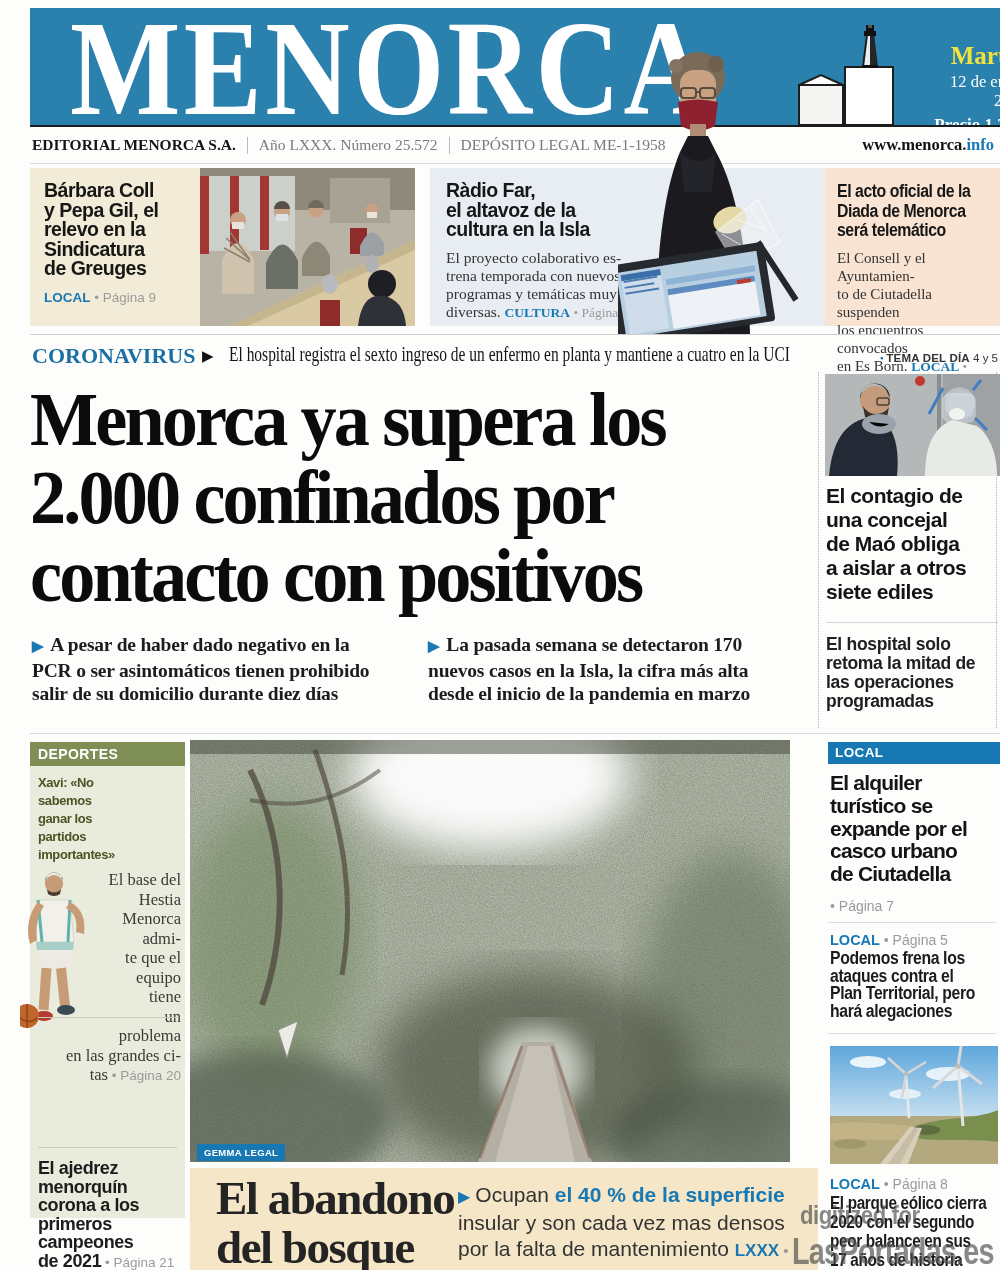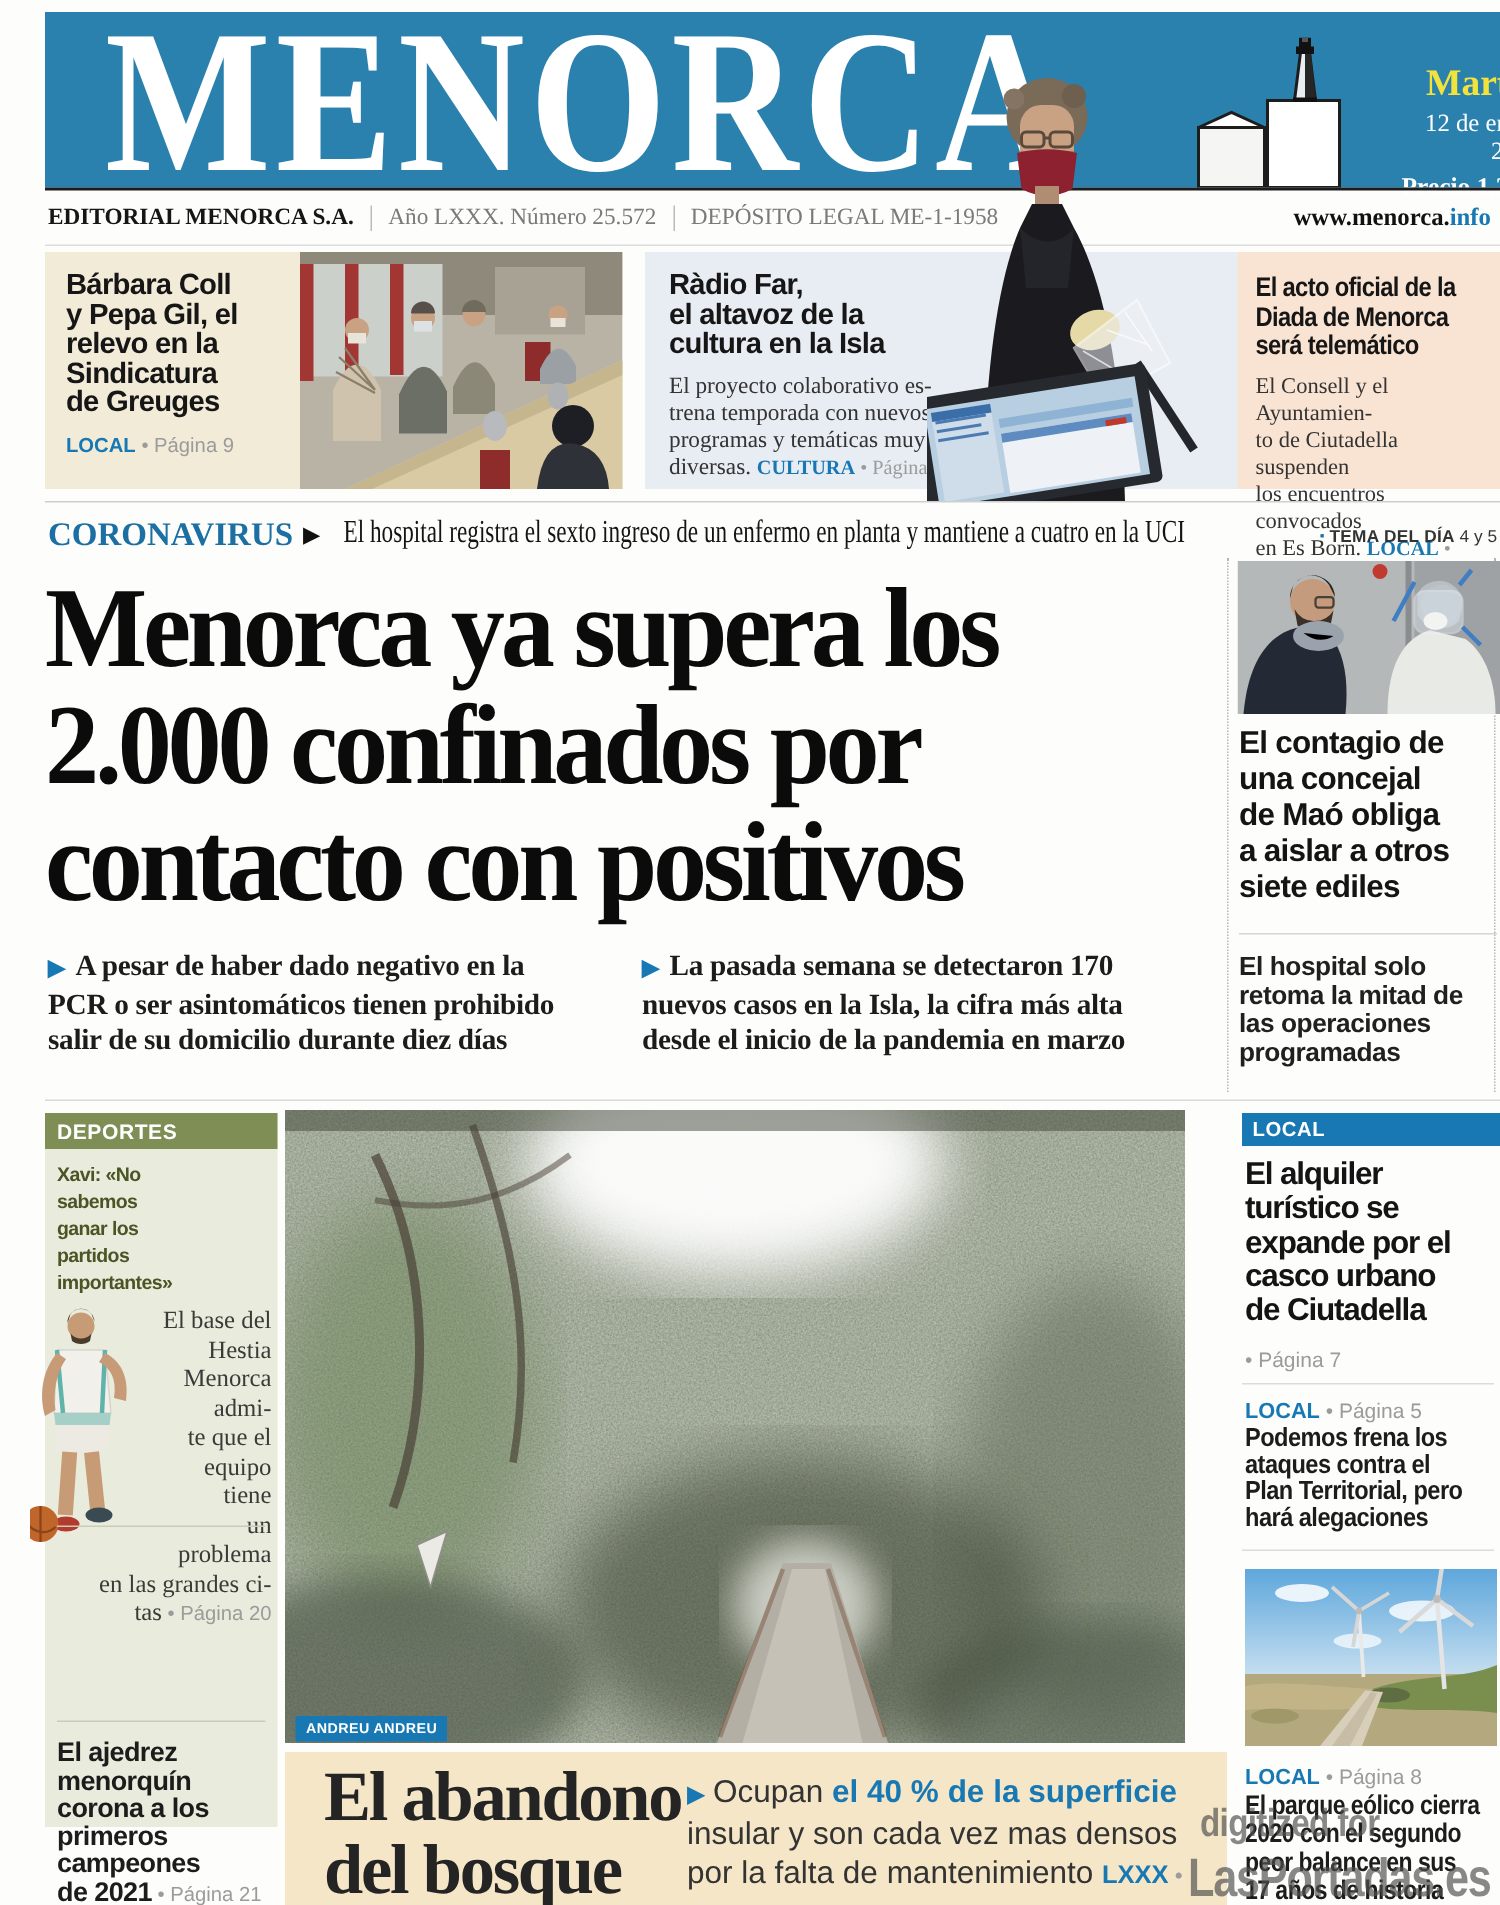--- a/index.html
+++ b/index.html
@@ -389,21 +389,21 @@
     <ellipse cx="347" cy="330" rx="48" ry="44" fill="#d4d7ce" opacity=".9" filter="url(#bl12)"></ellipse>
     <polygon points="288,422 402,422 364,302 332,302" fill="#b4afa5"></polygon>
     <polygon points="305,422 385,422 360,306 338,306" fill="#c6c1b7"></polygon>
     <path d="M290,418 L332,306 M400,418 L362,306" stroke="#7d5a46" stroke-width="3" opacity=".5"></path>
     <path d="M60,30 C100,110 95,200 72,265" stroke="#4a4036" stroke-width="6" fill="none" opacity=".7"></path>
     <path d="M125,10 C155,95 165,160 152,235" stroke="#42382e" stroke-width="5" fill="none" opacity=".6"></path>
     <path d="M60,60 C110,70 150,60 190,30" stroke="#4a4036" stroke-width="4" fill="none" opacity=".5"></path>
     <polygon points="88,290 108,281 97,318" fill="#eceae5" stroke="#8f8f8a"></polygon>
     <rect x="0" y="0" width="600" height="14" fill="#3f4638" opacity=".5"></rect>
   </svg>
-  <div class="credit">ANDREU ANDREU</div>
+  <div class="credit">GEMMA LEGAL</div>
 
   <div class="banner">
     <div class="b-title"><span class="pre">El abandono
 del bosque</span></div>
     <div class="b-lead">
       <span class="arr">▶</span><span>Ocupan </span><span class="hl">el 40 % de la superficie</span><span> insular y son cada vez mas densos por la falta de mantenimiento </span><span class="brand">LXXX</span><span class="pg"> • Página 19</span>
     </div>
   </div>
 
   <div class="loc">

